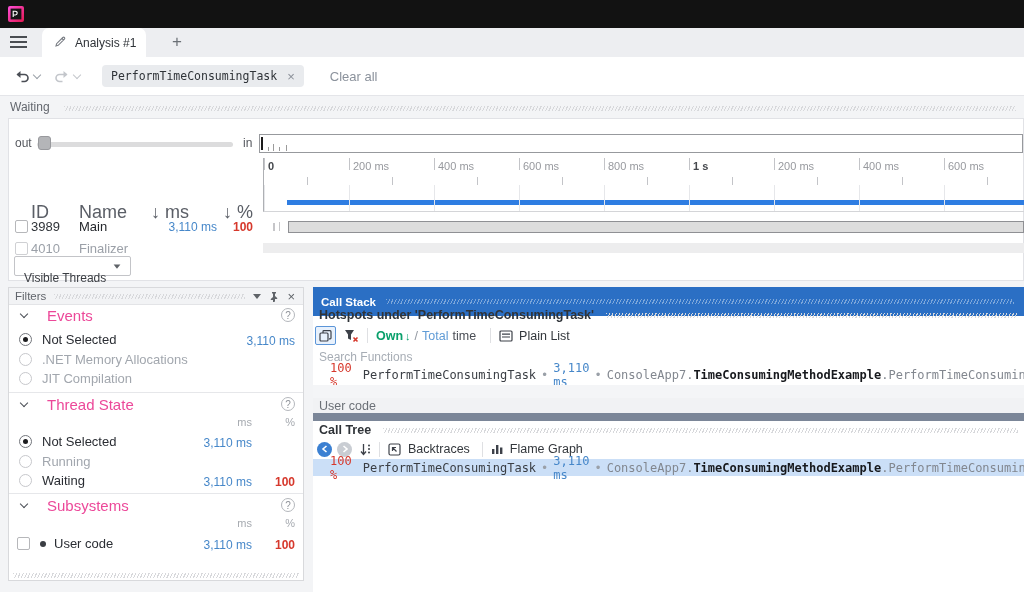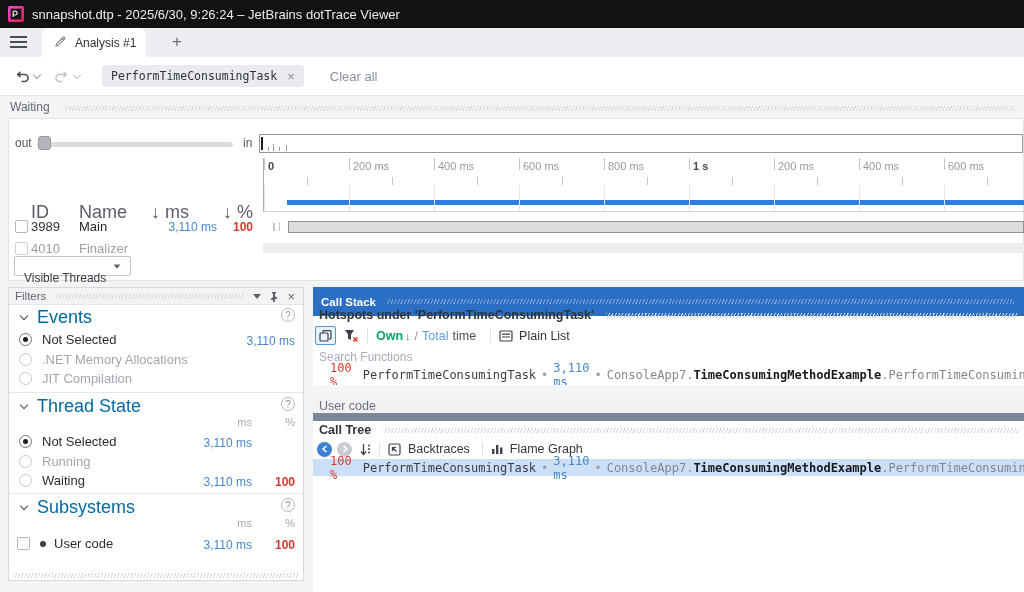--- a/index.html
+++ b/index.html
@@ -73,21 +73,21 @@
   
   #filters { position:absolute; left:8px; top:287px; width:296px; height:294px; background:#fff; border:1px solid #d8d9dc; }
   #filters-hdr { position:absolute; left:0; top:0; width:294px; height:17px; background:#f2f3f5; border-bottom:1px solid #e3e4e7;
     display:flex; align-items:center; }
   #filters-hdr .lbl { font-size:11.5px; color:#60646b; margin-left:6px; }
   #filters-hdr .zz { flex:1; margin:0 8px; }
   .hdr-ico { color:#5f6368; margin-right:8px; display:flex; align-items:center; cursor:pointer; }
   .sec-head { position:absolute; left:0; width:294px; display:flex; align-items:center; }
   .sec-chev { width:6px; height:6px; border-right:1.6px solid #4a4e55; border-bottom:1.6px solid #4a4e55; transform:rotate(45deg);
     margin-left:12px; margin-bottom:3px; }
-  .sec-title { margin-left:10px; font-size:18px; color:#0369a1; }
+  .sec-title { margin-left:20px; font-size:15px; color:#ec4899; }
   .help { position:absolute; right:8px; width:14px; height:14px; border:1px solid #b4b7bc; border-radius:50%;
     color:#8d9198; font-size:10px; display:flex; align-items:center; justify-content:center; cursor:pointer; }
   .help::after { content:"?"; }
   .radio { width:13px; height:13px; border:1px solid #73767c; border-radius:50%; background:#fff; position:relative; flex:none; }
   .radio.sel::after { content:""; position:absolute; inset:3px; background:#1d1d1f; border-radius:50%; }
   .radio.dis { border-color:#c7c8cc; }
   .frow { position:absolute; left:0; width:294px; display:flex; align-items:center; }
   .frow .radio { margin-left:10px; }
   .frow .lbl { margin-left:10px; font-size:13px; color:#2a2d33; }
   .frow .lbl.dim { color:#a2a7ae; }
@@ -147,21 +147,20 @@
           <linearGradient id="lg" x1="0" y1="0" x2="1" y2="1">
         <stop offset="0" stop-color="#ff4fdb"></stop>
             <stop offset="1" stop-color="#e3174f"></stop>
           </linearGradient>
         </defs>
       <rect width="16" height="16" rx="2" fill="url(#lg)"></rect>
       <rect x="2.6" y="2.6" width="10.8" height="10.8" fill="#151515"></rect>
       <path d="M5.2 11 V5.2 h2.1 a1.9 1.9 0 0 1 0 3.8 H5.2" stroke="#fff" stroke-width="1.1" fill="none"></path>
     </svg>
   </span>
-  <span class="ttl">snnapshot.dtp - 2025/6/30, 9:26:24 – JetBrains dotTrace Viewer</span>
 </div>
 
 <div id="tabbar">
   <span class="hamburger">
       <i></i>
       <i></i>
       <i></i>
     </span>
   <div class="tab">
     <span>

